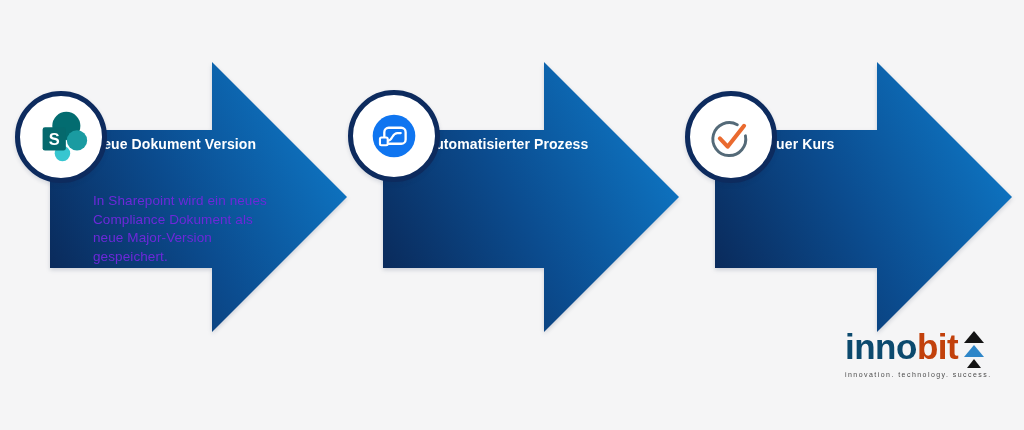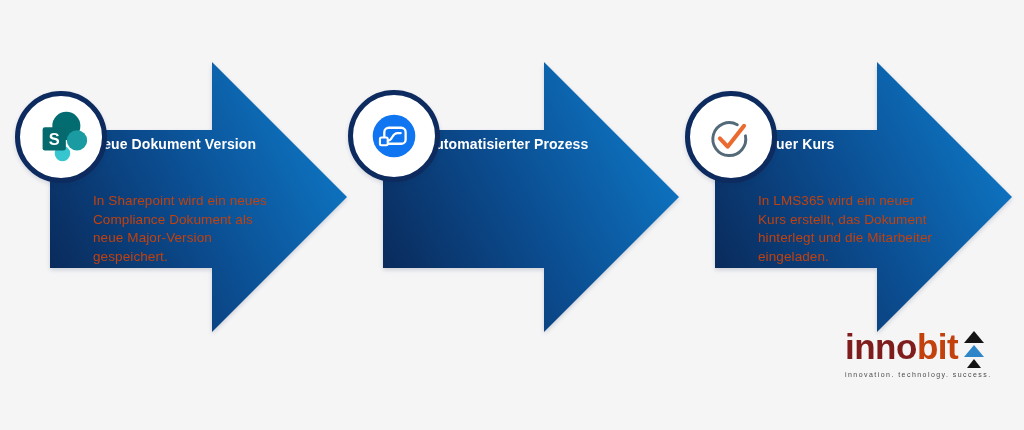--- a/index.html
+++ b/index.html
@@ -10,38 +10,38 @@
   }
   .arrows-svg{position:absolute;left:0;top:0;}
   .arrow-poly{filter:drop-shadow(0 2px 2px rgba(20,40,80,0.18));}
 
   .step-text{position:absolute;top:136px;width:232px;}
   .step-title{
     color:#ffffff;font-size:14px;font-weight:700;
     line-height:16px;margin:0 0 18px 0;letter-spacing:0.1px;
   }
   .step-body{
-    color:#c2410c;font-size:13.5px;font-weight:400;
+    color:#6d28d9;font-size:13.5px;font-weight:400;
     line-height:18.5px;white-space:pre-line;letter-spacing:0.1px;margin-top:40px;
   }
 
   .icon-circle{
     position:absolute;width:82px;height:82px;border-radius:50%;
     background:#ffffff;border:5px solid #0d2b5e;
     display:flex;align-items:center;justify-content:center;
     box-shadow:0 2px 4px rgba(20,40,80,0.15);
   }
 
   .logo{position:absolute;left:845px;top:328px;width:170px;}
   .logo-row{display:flex;align-items:flex-start;}
   .logo-word{
     font-size:35px;font-weight:700;line-height:38px;
     letter-spacing:-0.5px;white-space:nowrap;
   }
-  .logo-inno{color:#7f1d1d;}
+  .logo-inno{color:#0c4a6e;}
   .logo-bit{color:#c2410c;}
   .logo-mark{display:flex;flex-direction:column;align-items:center;margin:3px 0 0 6px;}
   .tri{width:0;height:0;border-left:10px solid transparent;border-right:10px solid transparent;}
   .tri-top{border-bottom:12px solid #141414;}
   .tri-mid{border-bottom:12px solid #2e86c8;margin-top:2px;}
   .tri-bot{border-left:7px solid transparent;border-right:7px solid transparent;border-bottom:9px solid #141414;margin-top:2px;}
   .logo-tagline{
     margin-top:3px;font-size:7px;letter-spacing:1.45px;
     color:#4b4b4b;white-space:nowrap;
   }
@@ -71,24 +71,20 @@
 neue Major-Version
 gespeichert.</div>
   </div>
 
   <div class="step-text" style="left:425px;">
     <div class="step-title">Automatisierter Prozess</div>
   </div>
 
   <div class="step-text" style="left:758px;">
     <div class="step-title">Neuer Kurs</div>
-    <div class="step-body">In LMS365 wird ein neuer
-Kurs erstellt, das Dokument
-hinterlegt und die Mitarbeiter
-eingeladen.</div>
   </div>
 
   <div class="icon-circle" style="left:15px;top:91px;">
     <svg width="62" height="62" viewBox="0 0 64 64">
       <circle cx="37.5" cy="20.5" r="14.5" fill="#036c70"></circle>
       <circle cx="48.5" cy="35.5" r="10.5" fill="#1a9ba1"></circle>
       <circle cx="33.5" cy="49" r="8" fill="#37c6d0"></circle>
       <rect x="13" y="22" width="24" height="24" rx="2.5" fill="#05696d"></rect>
       <text x="25" y="40.5" text-anchor="middle" font-family="Liberation Sans,sans-serif" font-size="17" font-weight="bold" fill="#ffffff">S</text>
     </svg>

